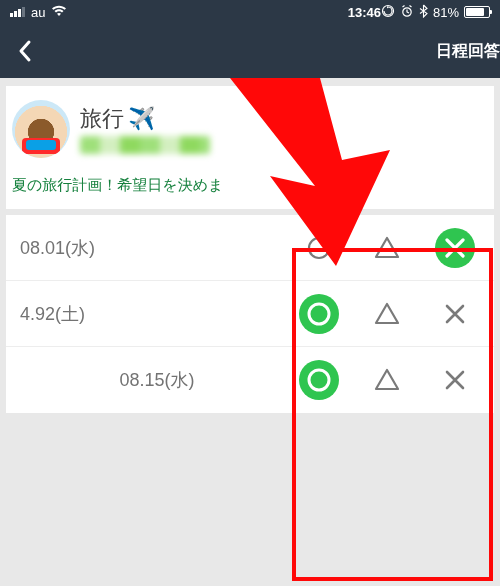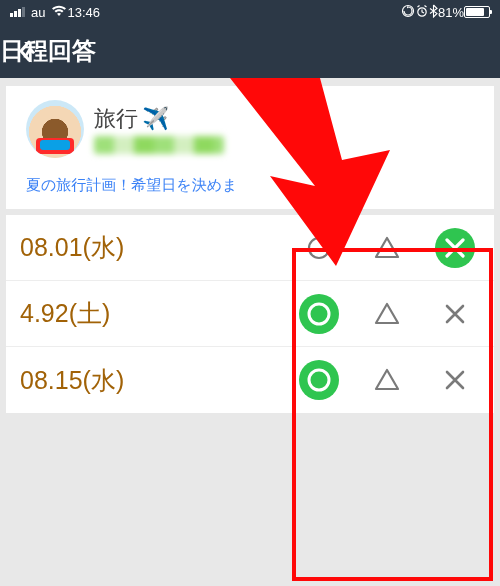--- a/index.html
+++ b/index.html
@@ -15,22 +15,22 @@
     height: 24px;
     background: #2c3846;
     color: #fff;
     display: flex;
     align-items: center;
     padding: 12px 10px;
     font-size: 13px;
     font-weight: 500;
   }
   .status-left { display: flex; align-items: center; gap: 6px; }
-  .status-center { flex: 1; text-align: left; font-weight: 400; }
-  .status-right { display: flex; align-items: center; }
+  .status-center { flex: 1; text-align: right; font-weight: 700; }
+  .status-right { display: flex; align-items: center; gap: 5px; }
   .signal-bars { display: flex; gap: 1px; align-items: flex-end; }
   .signal-bars span { width: 3px; background: #fff; }
   .signal-bars span:nth-child(1){height:4px}
   .signal-bars span:nth-child(2){height:6px}
   .signal-bars span:nth-child(3){height:8px}
   .signal-bars span:nth-child(4){height:10px;background:#6a7480}
   .wifi { font-size: 14px; }
   .battery {
     width: 26px; height: 12px; border: 1px solid #fff; border-radius: 2px;
     position: relative; padding: 1px;
@@ -40,55 +40,55 @@
 
   .nav-bar {
     height: 54px;
     background: #2c3846;
     color: #fff;
     display: flex;
     align-items: center;
     position: relative;
   }
   .back { position:absolute; left:10px; width:30px; height:30px; display:flex; align-items:center; justify-content:center; }
-  .nav-title { flex:1; text-align:left; font-size: 24px; font-weight:600; }
+  .nav-title { flex:1; text-align:right; font-size: 16px; font-weight:600; }
 
   .card {
     margin: 8px 6px 0 6px;
     background: #fff;
-    padding: 14px 12px 14px 20px;
+    padding: 14px 12px 14px 6px;
   }
   .event-row { display:flex; align-items:center; gap:10px; }
   .avatar {
     width:58px; height:58px; border-radius:50%;
     background: radial-gradient(circle at 50% 55%, #8b5a2b 0 30%, #f4d7b5 31% 60%, #cce8f7 61% 100%);
     position:relative; overflow:hidden;
   }
   .avatar::before{content:"";position:absolute;bottom:4px;left:10px;width:38px;height:16px;background:#ff2a2a;border-radius:4px;}
   .avatar::after{content:"";position:absolute;bottom:8px;left:14px;width:30px;height:10px;background:#0aa0e6;border-radius:3px;}
   .event-title { font-size:22px; color:#444; font-weight:500; display:flex; align-items:center; gap:4px;}
   .plane { font-size:22px; }
   .blur-line { width:130px; height:18px; margin-top:2px;
     background: repeating-linear-gradient(90deg,#9fe07a 0 20px,#d3efc0 20px 40px,#8fd95f 40px 60px);
     filter: blur(3px); border-radius:3px;
   }
-  .subtitle { margin-top:18px; color:#3b82f6; font-size:15px; }
+  .subtitle { margin-top:18px; color:#15803d; font-size:15px; }
 
   .list {
     margin: 6px 6px 0 6px;
     background:#fff;
   }
   .row {
     display:flex; align-items:center;
     height:66px;
     border-bottom:1px solid #ededed;
     padding: 0 14px 0 14px;
   }
-  .row:last-child{border-bottom:none;}
-  .date { flex:1; font-size:25px; color:#a16207; }
+  .row:last-child{border-bottom:none;text-align:center;}
+  .date { flex:1; font-size:18px; color:#737373; }
   .choices { display:flex; align-items:center; gap:18px; width:186px; justify-content:space-around;}
   .cbtn {
     width:40px; height:40px; border-radius:50%;
     display:flex; align-items:center; justify-content:center;
     background:transparent;
   }
   .cbtn.selected { background:#2fc550; }
   .cbtn svg { display:block; }
 
   

